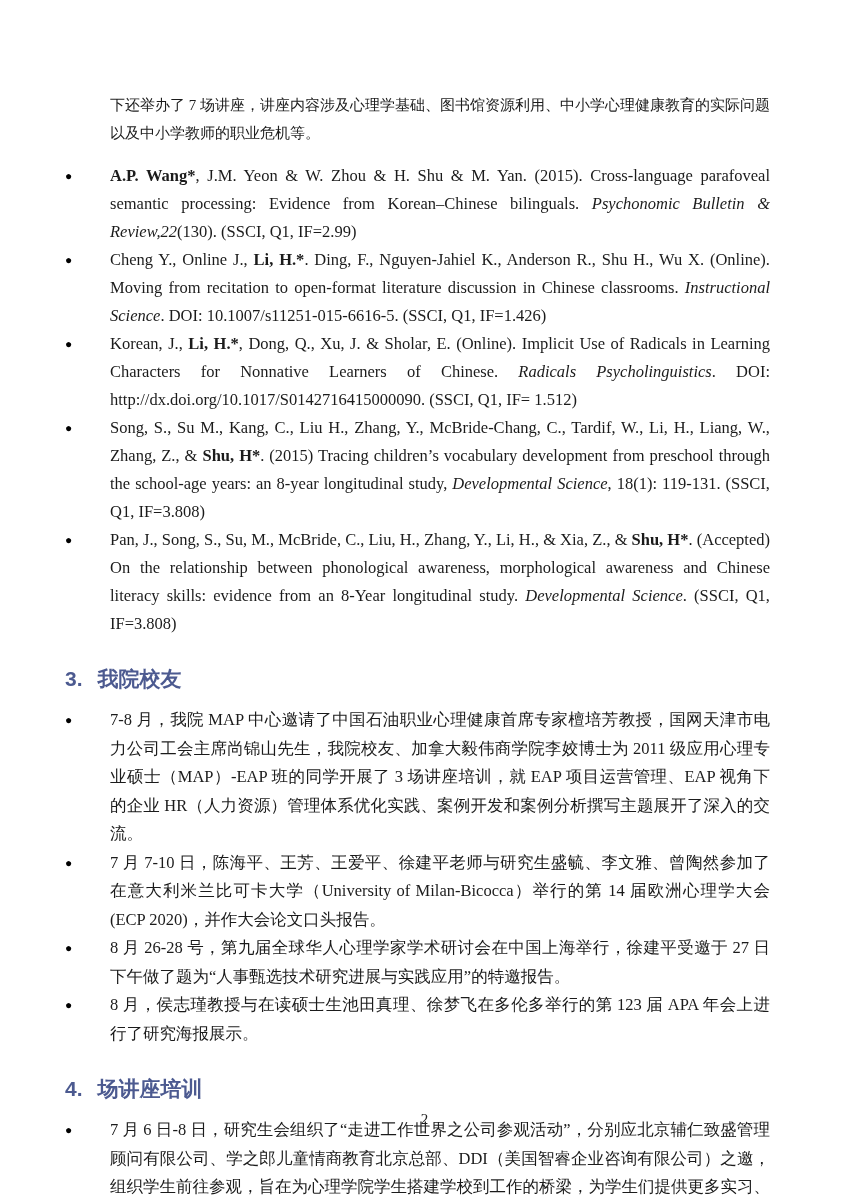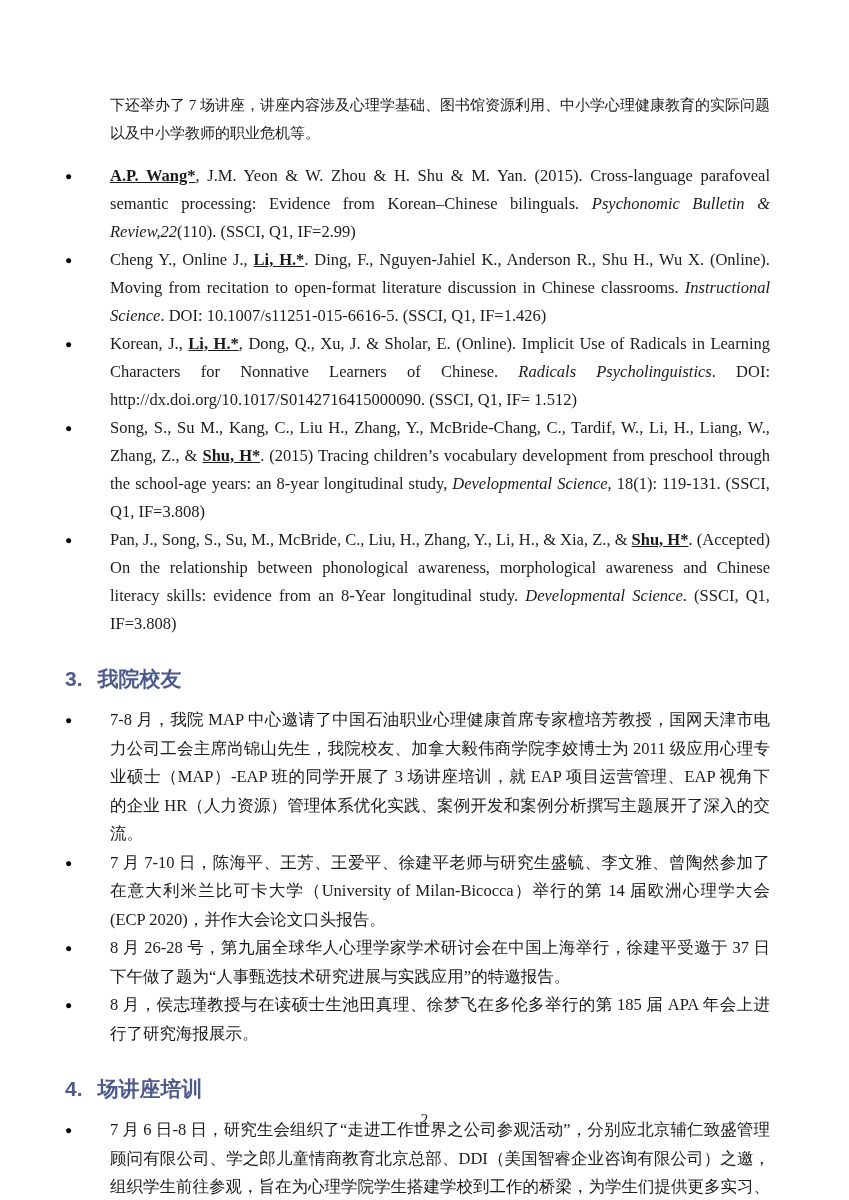--- a/index.html
+++ b/index.html
@@ -39,21 +39,21 @@
   }
   .bullet-text {
     flex: 1 1 auto;
     font-size: 16.5px;
     line-height: 28px;
     text-align: justify;
   }
   .bullet-text.cn {
     line-height: 28.5px;
   }
-  .bu { font-weight: bold; text-decoration: underline; }
+  .bu { font-weight: bold; }
   .it { font-style: italic; }
   .sec-head {
     display: flex;
     gap: 15px;
     margin: 28px 0 14px 0;
     font-family: "Liberation Sans", "DejaVu Sans", sans-serif;
     font-weight: bold;
     font-size: 21px;
     line-height: 26px;
   }
@@ -71,21 +71,21 @@
 </head>
 <body>
 
 <div class="page">
   <div class="content">
 
     <p class="intro">下还举办了 7 场讲座，讲座内容涉及心理学基础、图书馆资源利用、中小学心理健康教育的实际问题以及中小学教师的职业危机等。</p>
 
     <div class="bullet-row">
       <span class="dot">●</span>
-      <div class="bullet-text"><span class="bu">A.P. Wang*</span><span>, J.M. Yeon &amp; W. Zhou &amp; H. Shu &amp; M. Yan. (2015). Cross-language parafoveal semantic processing: Evidence from Korean–Chinese bilinguals. </span><span class="it">Psychonomic Bulletin &amp; Review,22</span><span>(110). (SSCI, Q1, IF=2.99)</span></div>
+      <div class="bullet-text"><span class="bu">A.P. Wang*</span><span>, J.M. Yeon &amp; W. Zhou &amp; H. Shu &amp; M. Yan. (2015). Cross-language parafoveal semantic processing: Evidence from Korean–Chinese bilinguals. </span><span class="it">Psychonomic Bulletin &amp; Review,22</span><span>(130). (SSCI, Q1, IF=2.99)</span></div>
     </div>
     <div class="bullet-row">
       <span class="dot">●</span>
       <div class="bullet-text"><span>Cheng Y., Online J., </span><span class="bu">Li, H.*</span><span>. Ding, F., Nguyen-Jahiel K., Anderson R., Shu H., Wu X. (Online). Moving from recitation to open-format literature discussion in Chinese classrooms. </span><span class="it">Instructional Science</span><span>. DOI: 10.1007/s11251-015-6616-5. (SSCI, Q1, IF=1.426)</span></div>
     </div>
     <div class="bullet-row">
       <span class="dot">●</span>
       <div class="bullet-text"><span>Korean, J., </span><span class="bu">Li, H.*</span><span>, Dong, Q., Xu, J. &amp; Sholar, E. (Online). Implicit Use of Radicals in Learning Characters for Nonnative Learners of Chinese. </span><span class="it">Radicals Psycholinguistics</span><span>. DOI: http://dx.doi.org/10.1017/S0142716415000090. (SSCI, Q1, IF= 1.512)</span></div>
     </div>
     <div class="bullet-row">
@@ -105,25 +105,25 @@
     <div class="bullet-row">
       <span class="dot">●</span>
       <div class="bullet-text cn">7-8 月，我院 MAP 中心邀请了中国石油职业心理健康首席专家檀培芳教授，国网天津市电力公司工会主席尚锦山先生，我院校友、加拿大毅伟商学院李姣博士为 2011 级应用心理专业硕士（MAP）-EAP 班的同学开展了 3 场讲座培训，就 EAP 项目运营管理、EAP 视角下的企业 HR（人力资源）管理体系优化实践、案例开发和案例分析撰写主题展开了深入的交流。</div>
     </div>
     <div class="bullet-row">
       <span class="dot">●</span>
       <div class="bullet-text cn">7 月 7-10 日，陈海平、王芳、王爱平、徐建平老师与研究生盛毓、李文雅、曾陶然参加了在意大利米兰比可卡大学（University of Milan-Bicocca）举行的第 14 届欧洲心理学大会(ECP 2020)，并作大会论文口头报告。</div>
     </div>
     <div class="bullet-row">
       <span class="dot">●</span>
-      <div class="bullet-text cn">8 月 26-28 号，第九届全球华人心理学家学术研讨会在中国上海举行，徐建平受邀于 37 日下午做了题为“人事甄选技术研究进展与实践应用”的特邀报告。</div>
+      <div class="bullet-text cn">8 月 26-28 号，第九届全球华人心理学家学术研讨会在中国上海举行，徐建平受邀于 27 日下午做了题为“人事甄选技术研究进展与实践应用”的特邀报告。</div>
     </div>
     <div class="bullet-row">
       <span class="dot">●</span>
-      <div class="bullet-text cn">8 月，侯志瑾教授与在读硕士生池田真理、徐梦飞在多伦多举行的第 185 届 APA 年会上进行了研究海报展示。</div>
+      <div class="bullet-text cn">8 月，侯志瑾教授与在读硕士生池田真理、徐梦飞在多伦多举行的第 123 届 APA 年会上进行了研究海报展示。</div>
     </div>
 
     <div class="sec-head" style="color: rgb(76, 90, 144);">
       <span class="sec-num">4.</span>
       <span class="sec-title">场讲座培训</span>
     </div>
 
     <div class="bullet-row">
       <span class="dot">●</span>
       <div class="bullet-text cn">7 月 6 日-8 日，研究生会组织了“走进工作世界之公司参观活动”，分别应北京辅仁致盛管理顾问有限公司、学之郎儿童情商教育北京总部、DDI（美国智睿企业咨询有限公司）之邀，组织学生前往参观，旨在为心理学院学生搭建学校到工作的桥梁，为学生们提供更多实习、就业的可能性。</div>

